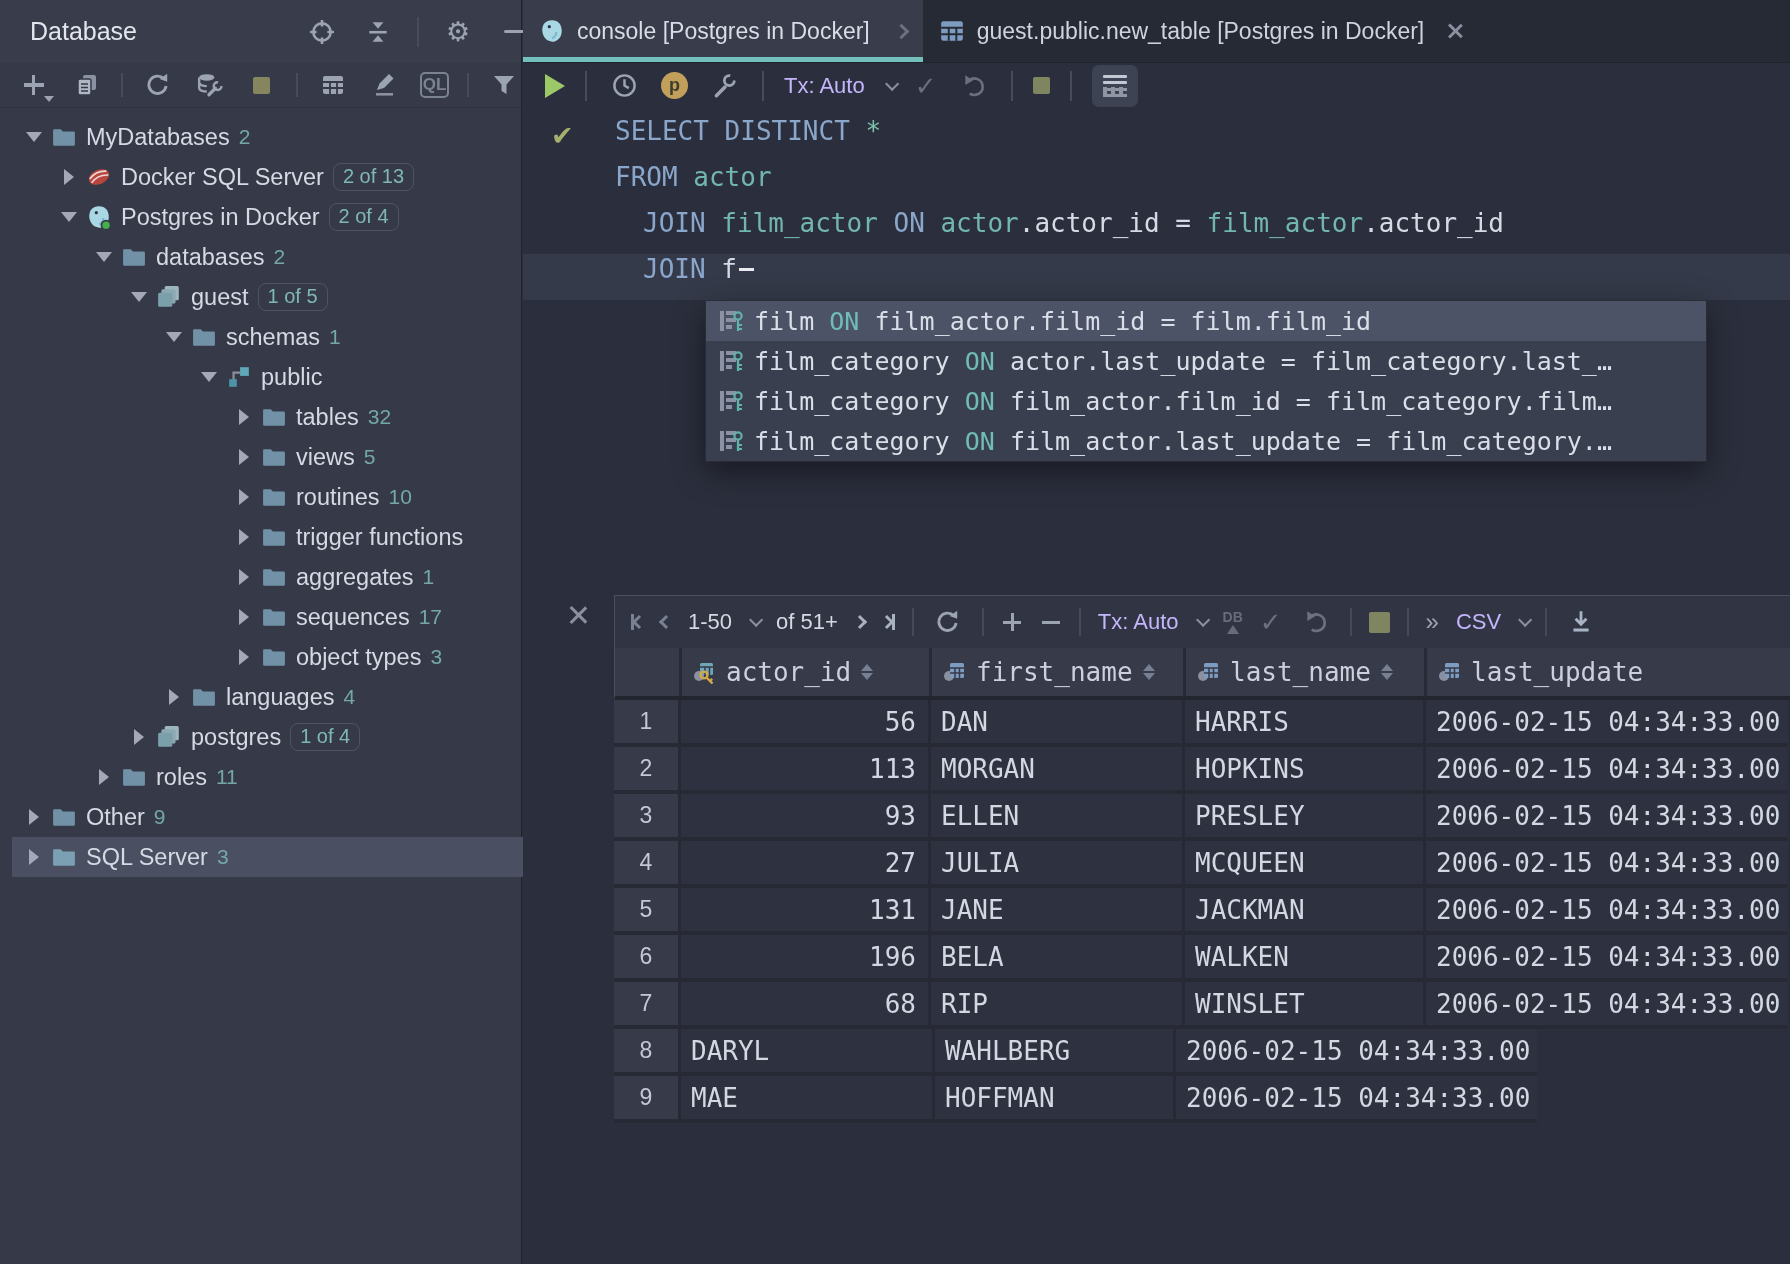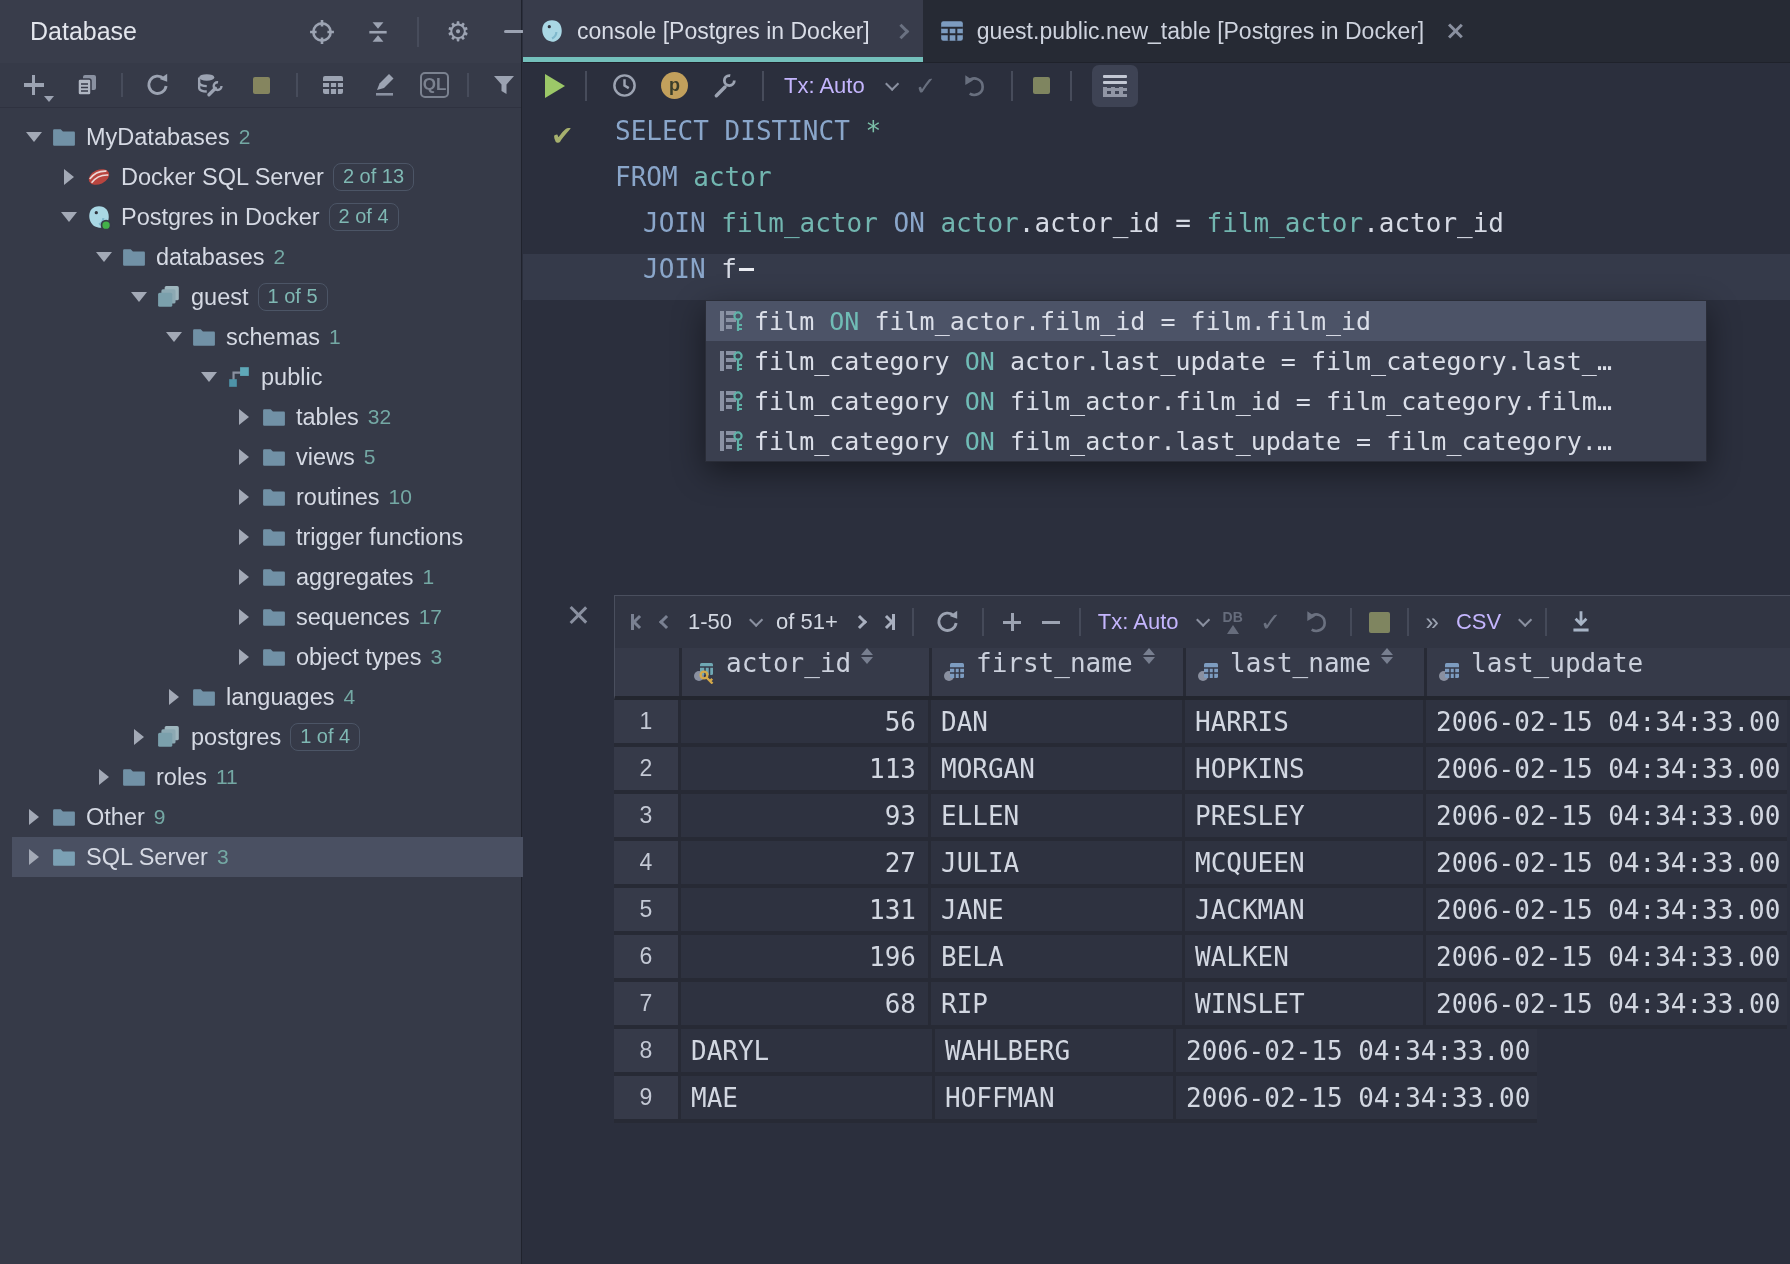--- a/index.html
+++ b/index.html
@@ -114,21 +114,21 @@
   .pm .h { position:absolute; left:2px; top:10px; width:18px; height:3px; background:#9CA3B2; }
   .pm.plus .v { position:absolute; left:10px; top:2px; width:3px; height:18px; background:#9CA3B2; }
   .dbup { display:flex; flex-direction:column; align-items:center; line-height:1; opacity:.6; }
   .dbup .db-txt { font-size:14px; font-weight:bold; color:#8A92A2; }
   .dbup .up { width:0;height:0;border-left:6px solid transparent;border-right:6px solid transparent;border-bottom:9px solid #8A92A2; margin-top:1px;}
   .gg { font-size:24px; color:#9CA3B2; }
   .stop-sq.big { width:21px; height:21px; background:#7F8560; }
 
   .grid { font-family:"DejaVu Sans Mono", monospace; }
   .g-head { display:flex; height:52px; background:#363A49; border-bottom:4px solid #23262F; border-left:1px solid #4A4F5E;}
-  .g-head .hc { display:flex; gap:8px; padding-left:10px; border-right:3px solid #272A35;
+  .g-head .hc { display:flex; align-items:center; gap:8px; padding-left:10px; border-right:3px solid #272A35;
     color:#CBD0DC; font-size:26px; }
   .g-row { display:flex; height:47px; }
   .g-row .rn { width:67px; flex:0 0 67px; background:#363A49; border-right:3px solid #272A35; border-bottom:4px solid #272A35;
     display:flex; align-items:center; justify-content:center; font-family:"Liberation Sans",sans-serif;
     font-size:23px; color:#C3C8D4; }
   .g-row .cell { background:#2E3240; border-right:3px solid #272A35; border-bottom:4px solid #272A35;
     display:flex; align-items:center; font-size:26px; color:#D2D7E1; padding-left:10px; white-space:nowrap; overflow:hidden; }
   .cell.num { justify-content:flex-end; padding-right:12px; }
   .w-id { width:250px; flex:0 0 250px; } .w-fn { width:254px; flex:0 0 254px; }
   .w-ln { width:241px; flex:0 0 241px; } .w-lu { width:361px; flex:0 0 361px; border-right:none !important; }

